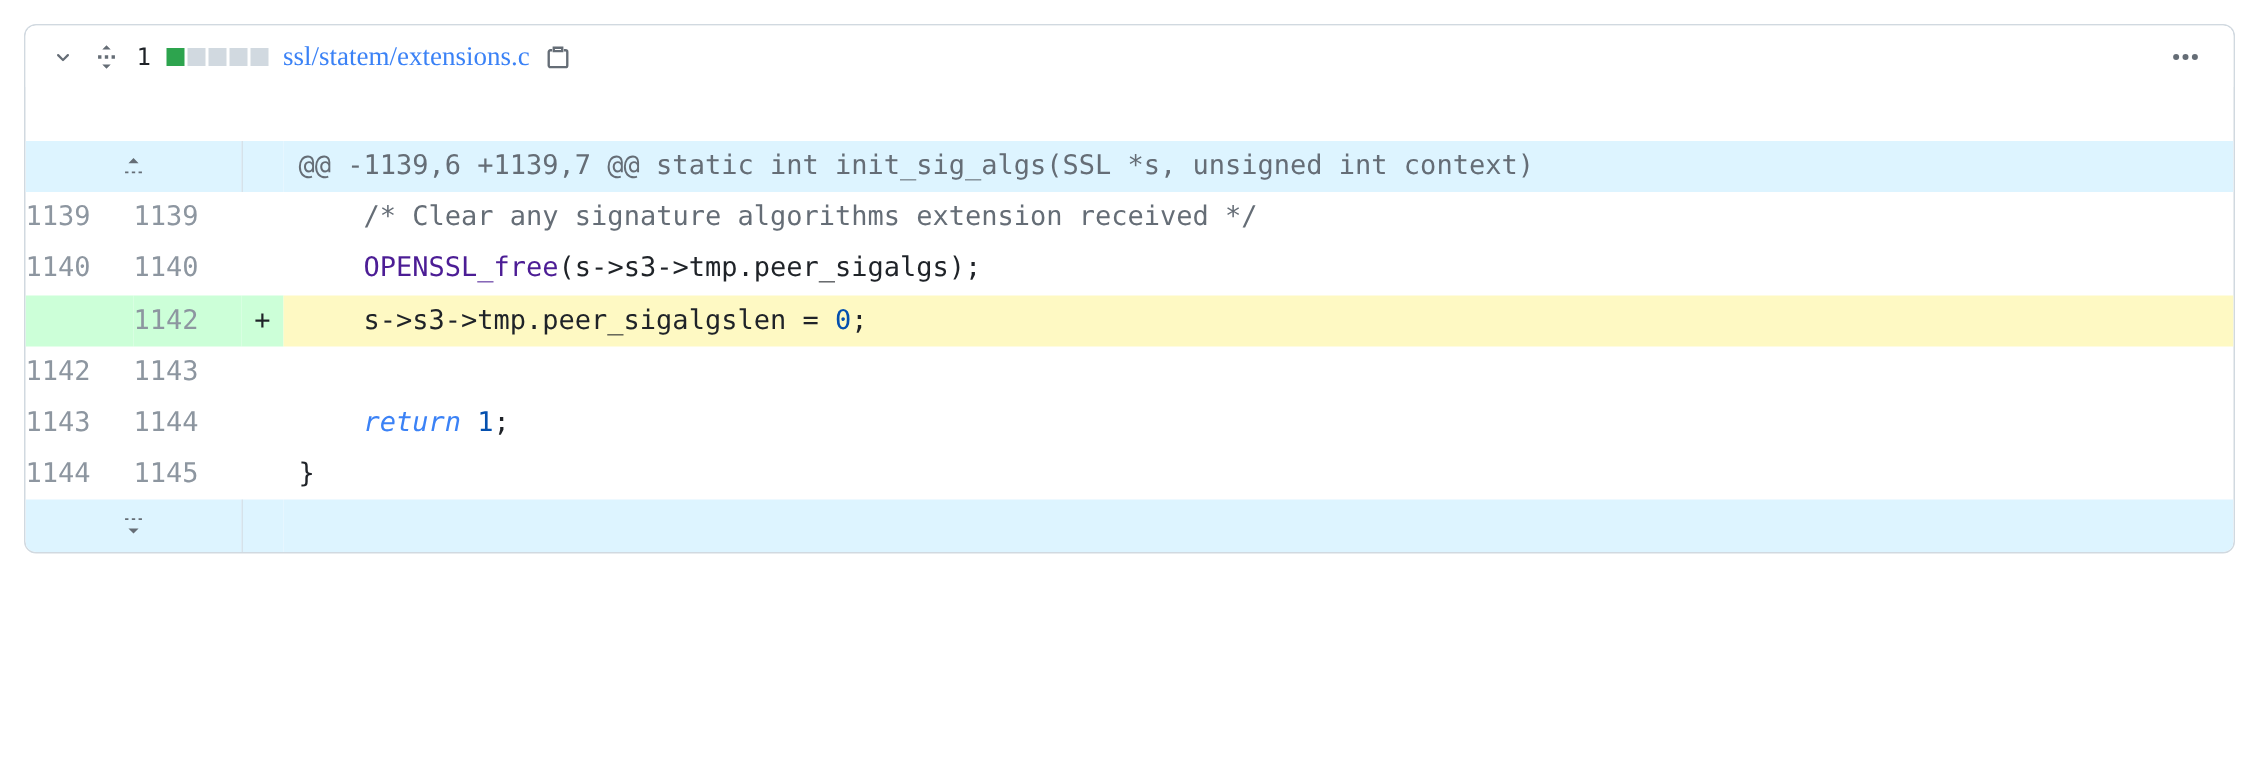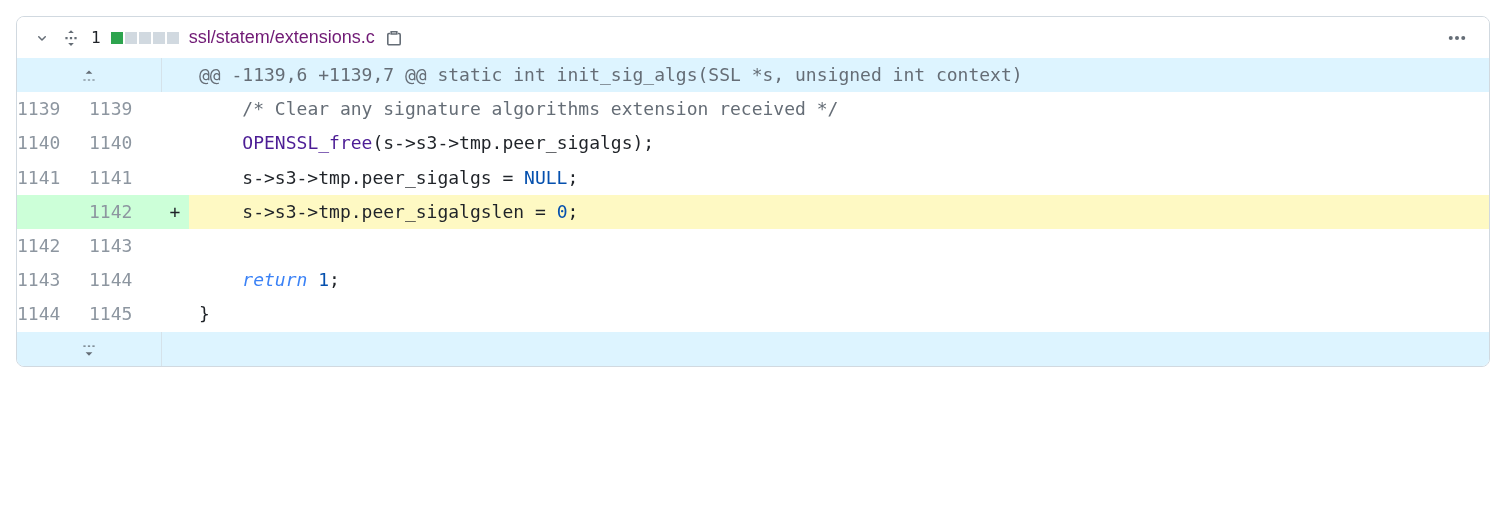--- a/index.html
+++ b/index.html
@@ -54,23 +54,23 @@
     align-items: center;
   }
   .diffstat span {
     width: 12px;
     height: 12px;
     display: inline-block;
   }
   .diffstat .add { background: #2da44e; }
   .diffstat .neutral { background: #d1d9e0; }
   .file-path {
-    font-family: Liberation Sans, sans-serif;
+    font-family: Liberation Serif, serif;
     font-size: 18px;
-    color: #701a75;
+    color: #3b82f6;
   }
   .copy-icon {
     color: #656d76;
     cursor: pointer;
     display: flex;
     align-items: center;
   }
   .copy-icon svg { width: 18px; height: 18px; }
   .spacer { flex: 1; }
   .kebab {
@@ -83,20 +83,21 @@
     align-items: center;
   }
   .kebab svg { width: 20px; height: 20px; }
   table.diff {
     width: 100%;
     border-collapse: collapse;
     font-family: ui-monospace, SFMono-Regular, "SF Mono", Menlo, Consolas, monospace;
     font-size: 18px;
     line-height: 1.9;
     table-layout: fixed;
+    margin-top: 36px;
   }
   col.ln { width: 72px; }
   col.mk { width: 28px; }
   td { padding: 0; vertical-align: top; }
   td.lnum {
     text-align: left;
     color: #8d96a0;
     padding-right: 12px;
     user-select: none;
     white-space: nowrap;
@@ -194,26 +195,20 @@
         <td class="code">    <span class="tok-comment">/* Clear any signature algorithms extension received */</span></td>
       </tr>
 
       <tr>
         <td class="lnum">1140</td>
         <td class="lnum">1140</td>
         <td class="marker"> </td>
         <td class="code">    <span class="tok-func">OPENSSL_free</span>(s-&gt;s3-&gt;tmp.peer_sigalgs);</td>
       </tr>
 
-      <tr>
-        <td class="lnum">1141</td>
-        <td class="lnum">1141</td>
-        <td class="marker"> </td>
-        <td class="code">    s-&gt;s3-&gt;tmp.peer_sigalgs = <span class="tok-const">NULL</span>;</td>
-      </tr>
 
       <tr class="addition">
         <td class="lnum"></td>
         <td class="lnum">1142</td>
         <td class="marker">+</td>
         <td class="code">    s-&gt;s3-&gt;tmp.peer_sigalgslen = <span class="tok-num">0</span>;</td>
       </tr>
 
       <tr>
         <td class="lnum">1142</td>

